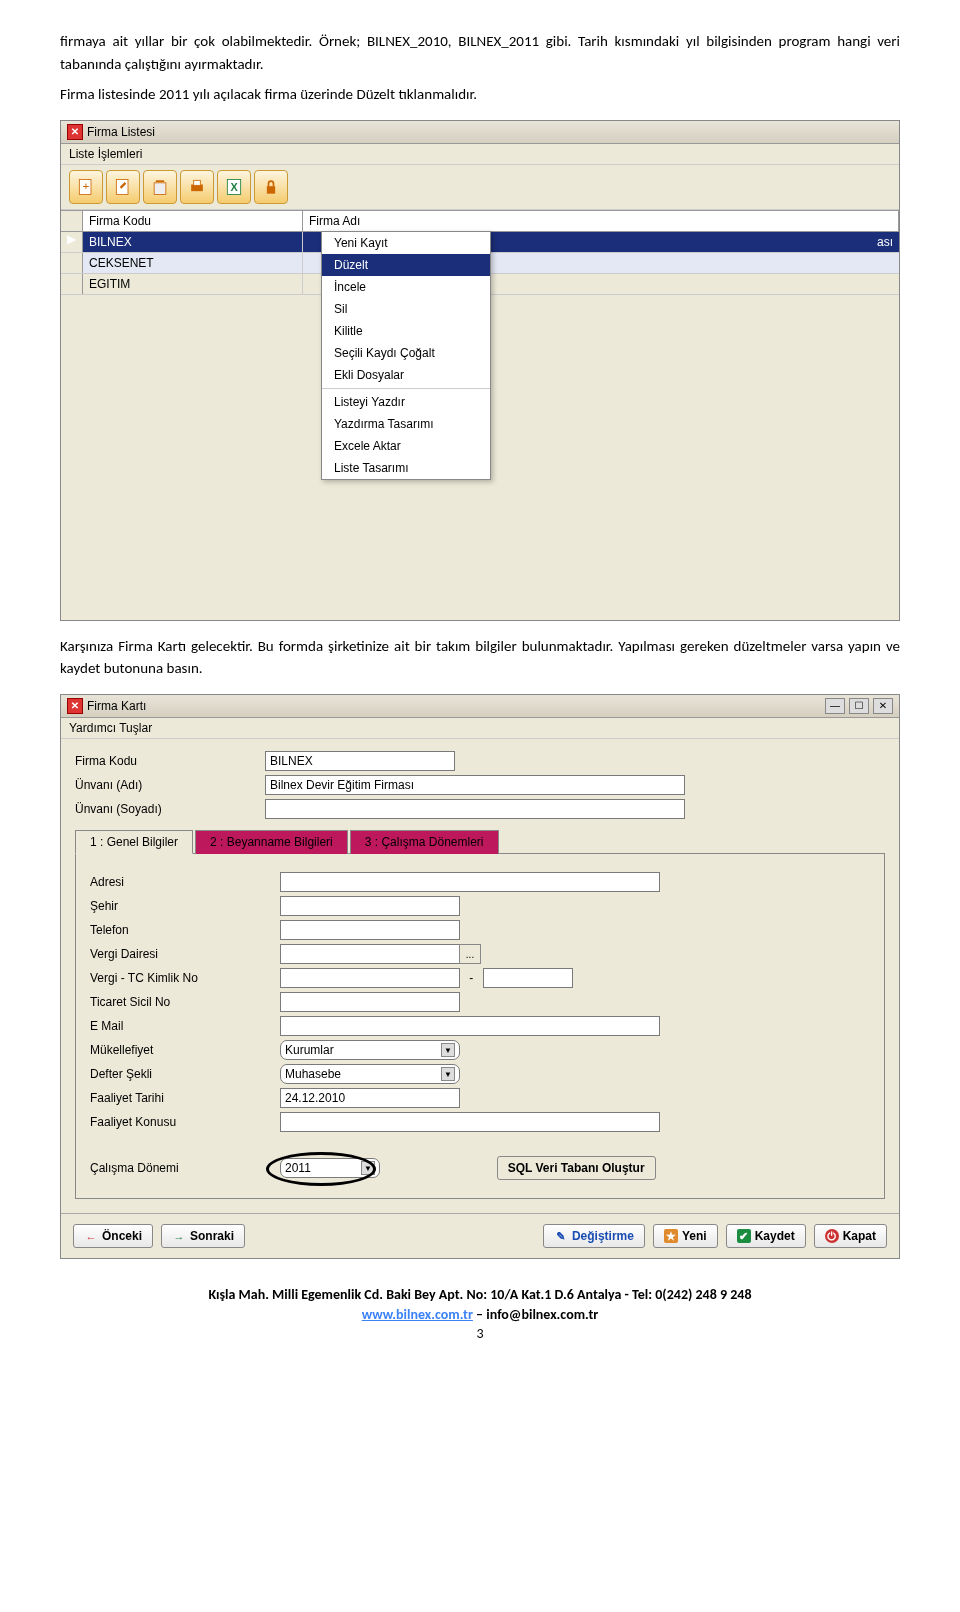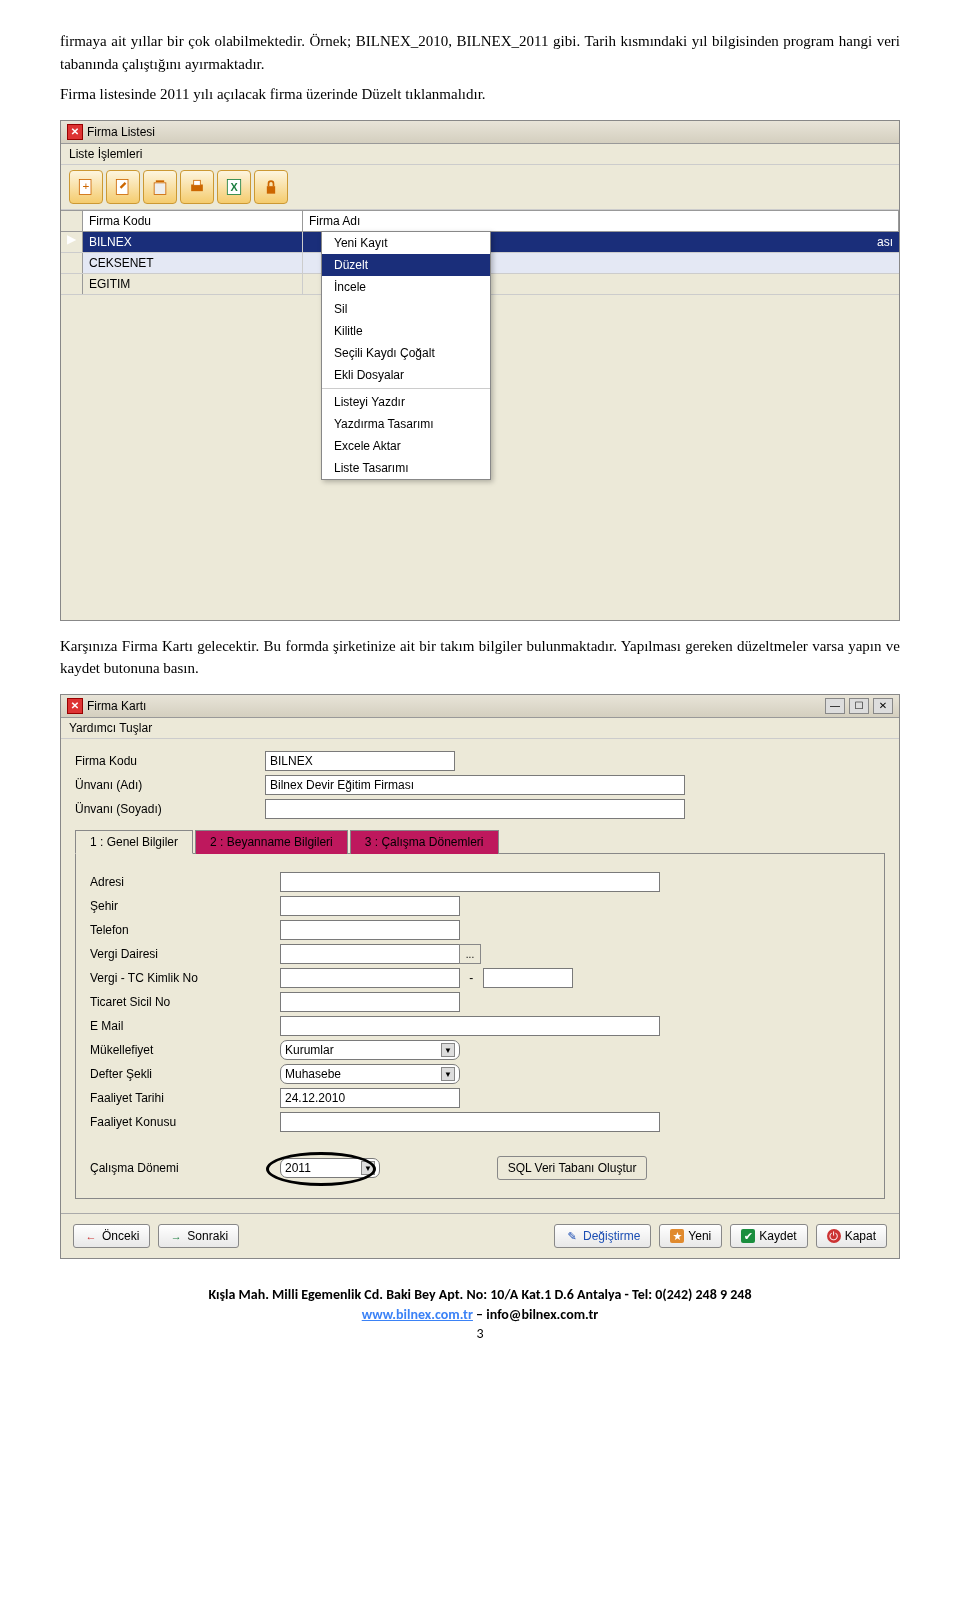--- a/index.html
+++ b/index.html
@@ -5,21 +5,21 @@
   * { box-sizing: border-box; margin: 0; padding: 0; }
   body {
     font-family: Calibri, Arial, sans-serif;
     background: #fff;
     width: 960px;
     margin: 0 auto;
     padding: 30px 60px;
     color: #000;
     font-size: 15px;
   }
-  .paragraph { text-align: justify; line-height: 1.5; margin-bottom: 8px; font-family: Liberation Serif, serif; }
+  .paragraph { text-align: justify; line-height: 1.5; margin-bottom: 8px; }
   .screenshot-box {
     margin: 14px 0;
     border: 1px solid #888;
     background: #ece9d8;
     font-family: Tahoma, Arial, sans-serif;
     font-size: 12px;
   }
   .titlebar {
     background: linear-gradient(#e8e4d8, #d4cfbf);
     padding: 3px 6px;
@@ -177,20 +177,21 @@
     border-top: 1px solid #aaa;
   }
   .bottombar .spacer { flex: 1; }
   .bbtn {
     display: inline-flex; align-items: center; gap: 4px;
     background: linear-gradient(#fff, #e8e8e8);
     border: 1px solid #888;
     border-radius: 3px;
     padding: 4px 10px;
     font-size: 12px;
+    font-weight: bold;
   }
   .bbtn .ic { width: 14px; height: 14px; display: inline-flex; align-items: center; justify-content: center; font-size: 11px; }
   .footer {
     text-align: center;
     font-size: 14px;
     margin-top: 26px;
     line-height: 1.4;
   }
   .footer .bold { font-weight: bold; }
   .footer a { color: #3b82f6; text-decoration: underline; }

